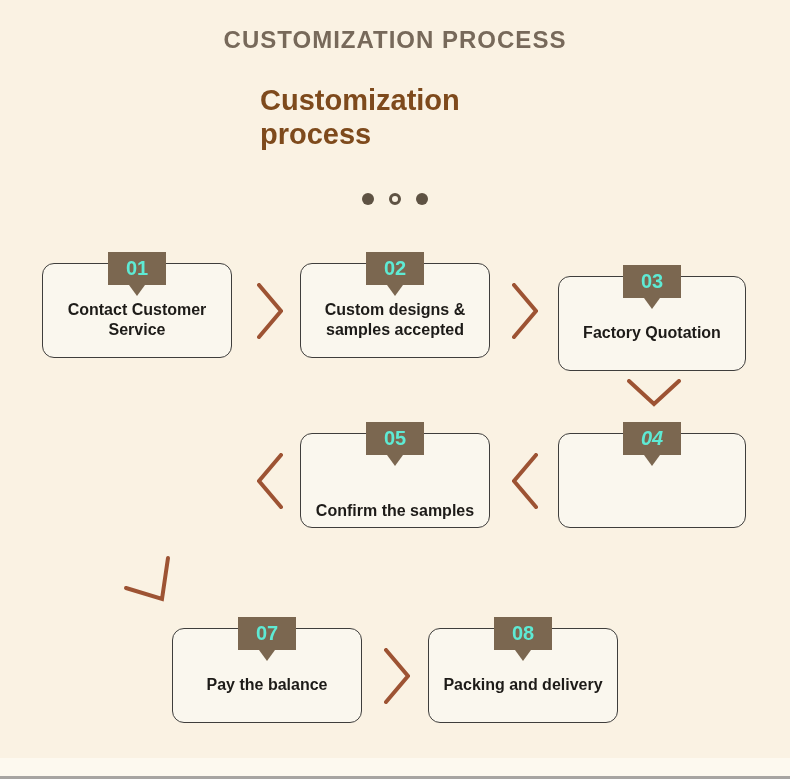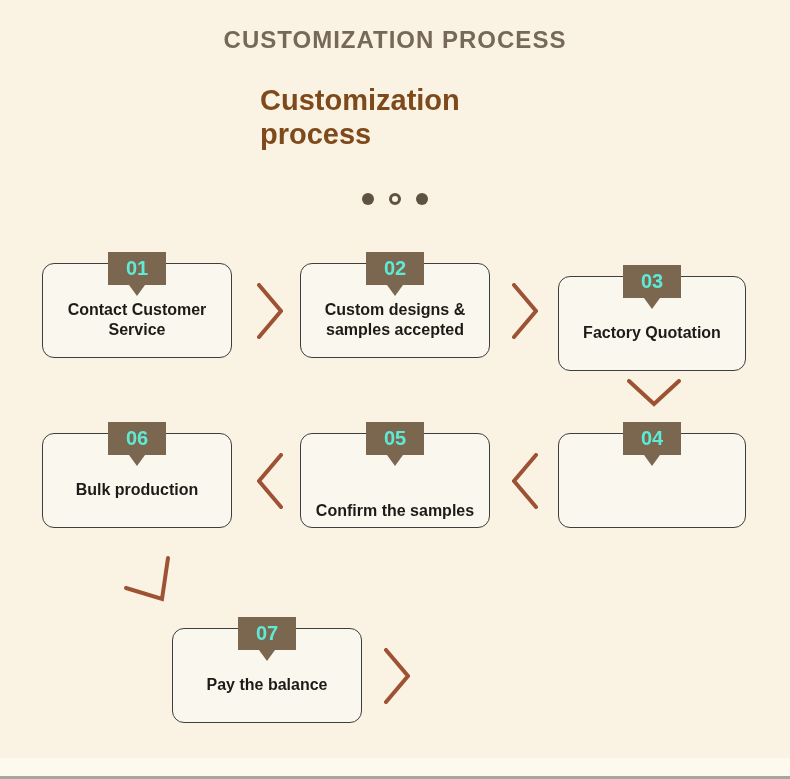--- a/index.html
+++ b/index.html
@@ -53,21 +53,21 @@
     content:"";
     position:absolute;top:33px;left:50%;transform:translateX(-50%);
     border-left:8px solid transparent;
     border-right:8px solid transparent;
     border-top:11px solid var(--badge,#7b6750);
   }
   
   .pos-1{left:42px;top:263px;}
   .pos-2{left:300px;top:263px;}
   .pos-3{left:558px;top:276px;width:188px;}
-  .pos-4{left:558px;top:433px;width:188px;}
+  .pos-4{left:558px;top:433px;width:188px;font-style:italic;}
   .pos-5{left:300px;top:433px;align-items:flex-end;}
   .pos-6{left:42px;top:433px;}
   .pos-7{left:172px;top:628px;}
   .pos-8{left:428px;top:628px;}
   .connector{position:absolute;}
   .connector polyline{
     fill:none;stroke:var(--accent,#9d5333);
     stroke-width:4;stroke-linecap:round;stroke-linejoin:miter;
   }
   .c1{left:257px;top:283px;}
@@ -130,32 +130,32 @@
   <svg class="connector c4" width="26" height="56" viewBox="0 0 26 56">
       <polyline points="24,2 2,28 24,54"></polyline>
     </svg>
   <div class="step pos-5">
     <span class="badge">05</span>
     <span class="label">Confirm the samples</span>
   </div>
   <svg class="connector c5" width="26" height="56" viewBox="0 0 26 56">
       <polyline points="24,2 2,28 24,54"></polyline>
     </svg>
-  <div class="step pos-6">
-    <span class="badge">06</span>
-    <span class="label">Bulk production</span>
-  </div>
 
   <svg class="connector c6" width="56" height="52" viewBox="0 0 56 52">
       <polyline points="10,36 46,47 52,6"></polyline>
     </svg>
 
   <div class="step pos-7">
     <span class="badge">07</span>
     <span class="label">Pay the balance</span>
   </div>
   <svg class="connector c7" width="26" height="56" viewBox="0 0 26 56">
       <polyline points="2,2 24,28 2,54"></polyline>
     </svg>
+  <div class="step pos-8">
+    <span class="badge">08</span>
+    <span class="label">Packing and delivery</span>
+  </div>
 
   <div class="bottom-strip"></div>
   <div class="bottom-line"></div>
 </div>
 
 </body></html>

